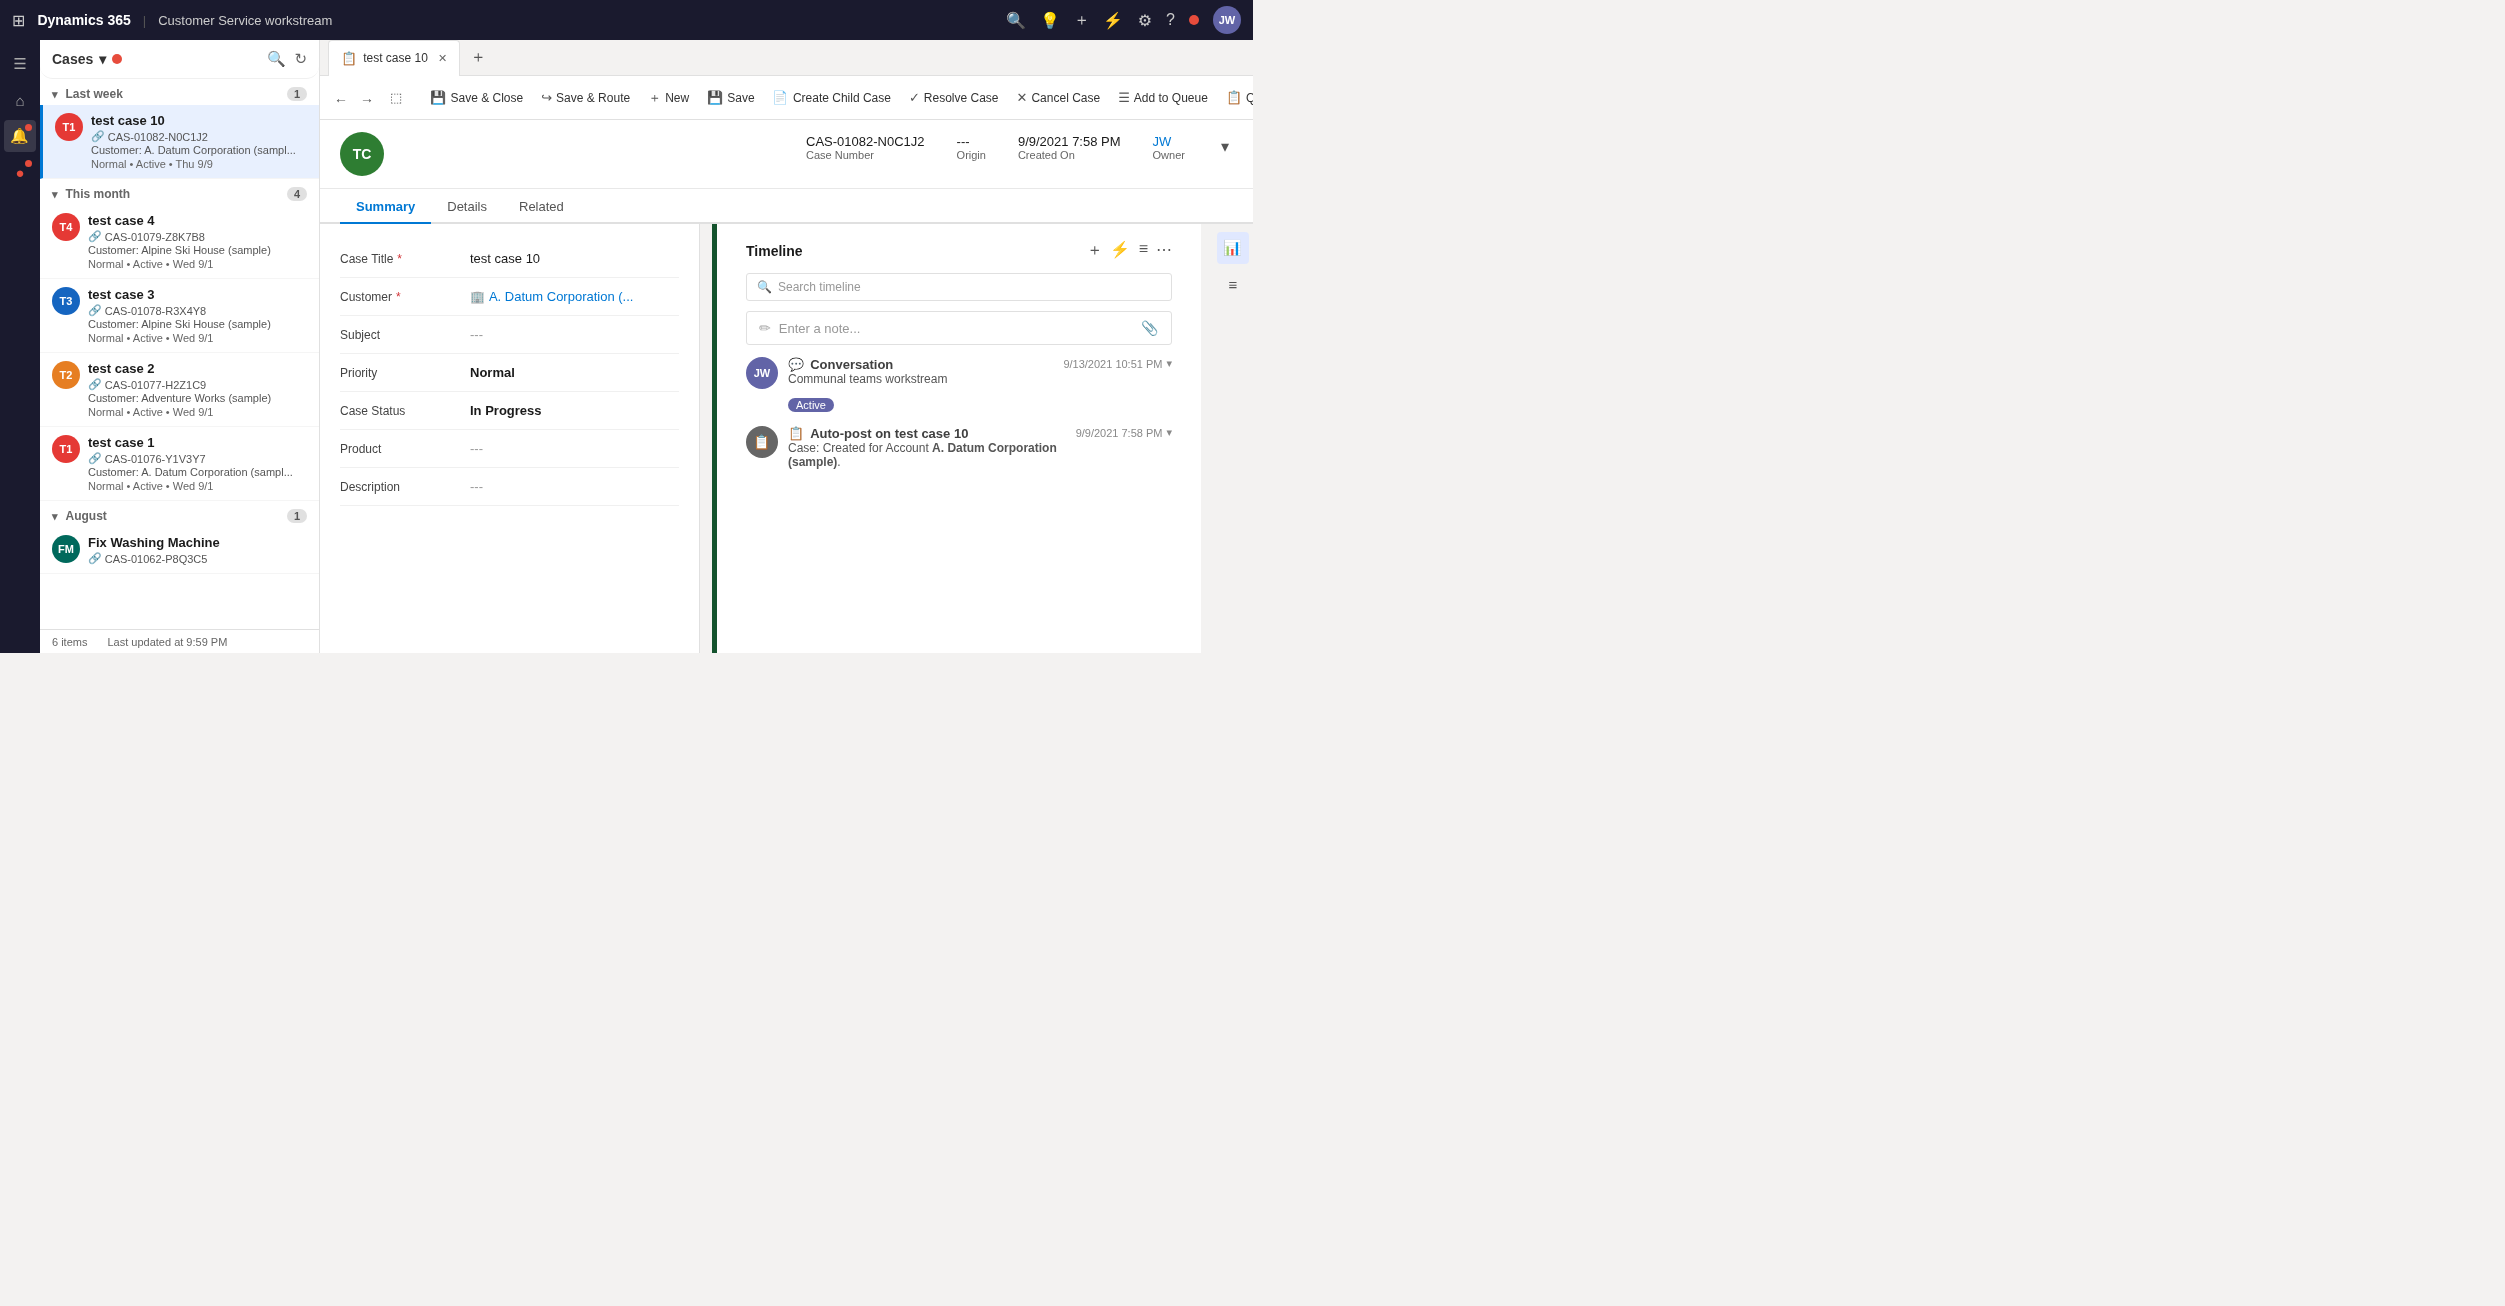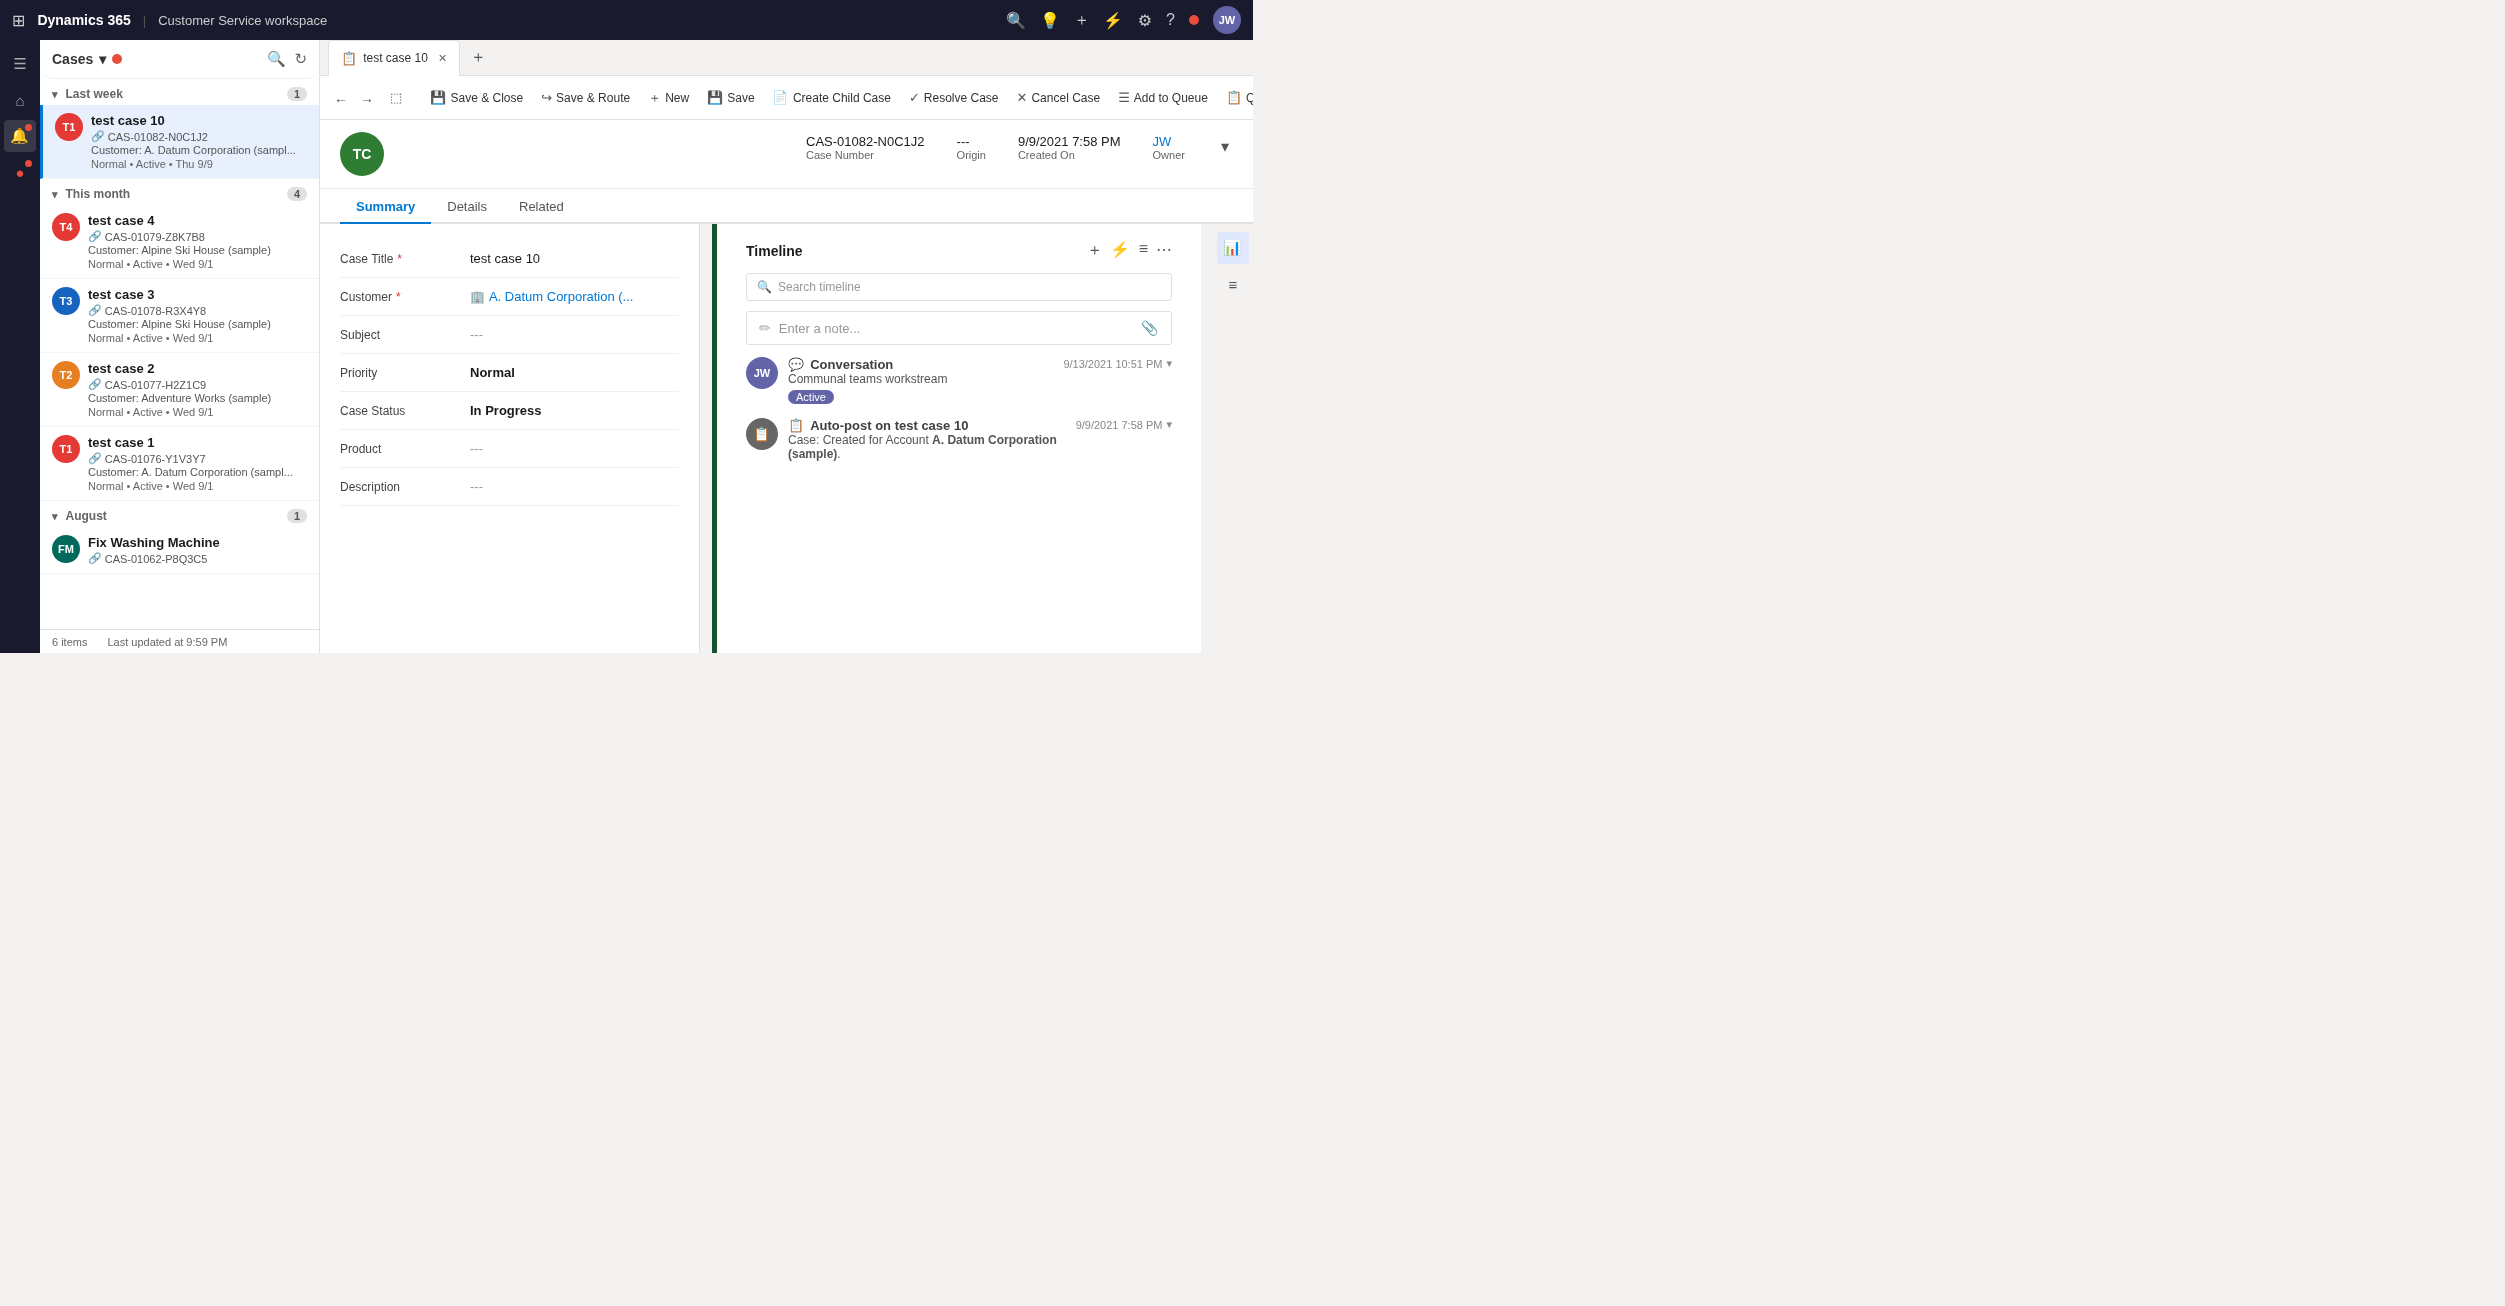--- a/index.html
+++ b/index.html
@@ -271,21 +271,21 @@
     .timeline-avatar {
       width: 32px; height: 32px; border-radius: 50%;
       display: flex; align-items: center; justify-content: center;
       font-size: 11px; font-weight: 700; color: #fff; flex-shrink: 0;
     }
     .timeline-content { flex: 1; }
     .timeline-item-header { display: flex; align-items: center; gap: 6px; }
     .timeline-item-type-icon { font-size: 13px; color: #555; }
     .timeline-item-title { font-size: 13px; font-weight: 600; color: #404040; }
     .timeline-item-sub { font-size: 12px; color: #555; }
-    .timeline-badge { background: #6264a7; color: #fff; font-size: 11px; padding: 1px 8px; border-radius: 10px; margin-top: 4px; display: inline-block; }
+    .timeline-badge { background: #6264a7; color: #fff; font-size: 11px; padding: 1px 8px; border-radius: 10px; margin-top: 12px; display: inline-block; }
     .timeline-time { font-size: 11px; color: #888; margin-left: auto; display: flex; align-items: center; gap: 4px; }
     .timeline-row { display: flex; align-items: flex-start; }
 
     
     .right-rail {
       width: 40px; background: #f3f2f1; display: flex; flex-direction: column; align-items: center; padding-top: 8px; gap: 4px;
     }
     .right-rail-icon { width: 32px; height: 32px; display: flex; align-items: center; justify-content: center; color: #555; font-size: 15px; cursor: pointer; border-radius: 4px; }
     .right-rail-icon.active { background: #e0e8ff; color: #0078d4; }
 
@@ -301,21 +301,21 @@
     ::-webkit-scrollbar-track { background: #f5f5f5; }
     ::-webkit-scrollbar-thumb { background: #ccc; border-radius: 3px; }
   </style>
 </head>
 <body>
 
 <div class="top-nav">
   <span class="grid-icon">⊞</span>
   <span class="app-name">Dynamics 365</span>
   <span class="divider">|</span>
-  <span class="workspace-name">Customer Service workspace</span>
+  <span class="workspace-name">Customer Service workstream</span>
   <div class="top-nav-right">
     <span class="nav-icon">🔍</span>
     <span class="nav-icon">💡</span>
     <span class="nav-icon">＋</span>
     <span class="nav-icon">⚡</span>
     <span class="nav-icon">⚙</span>
     <span class="nav-icon">?</span>
     <span class="red-dot"></span>
     <div class="avatar">JW</div>
   </div>

